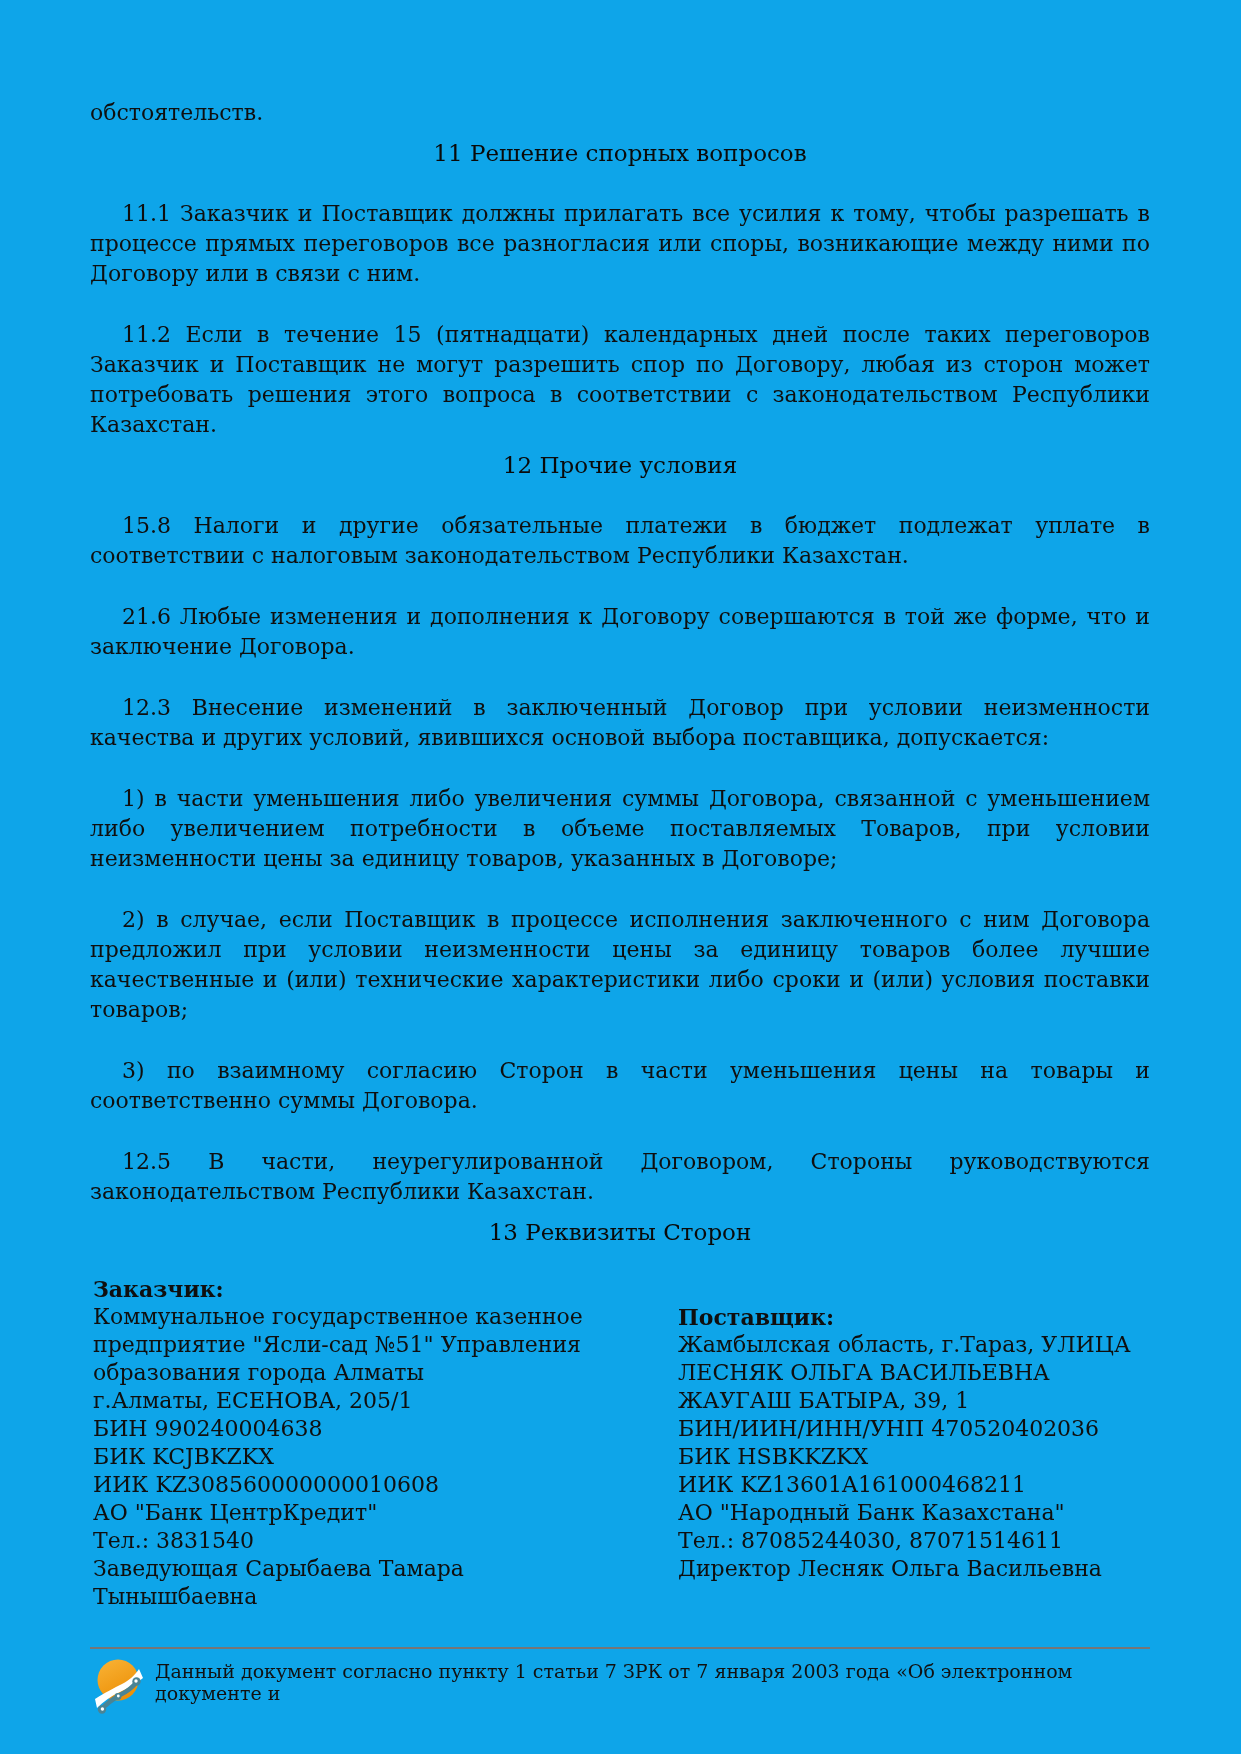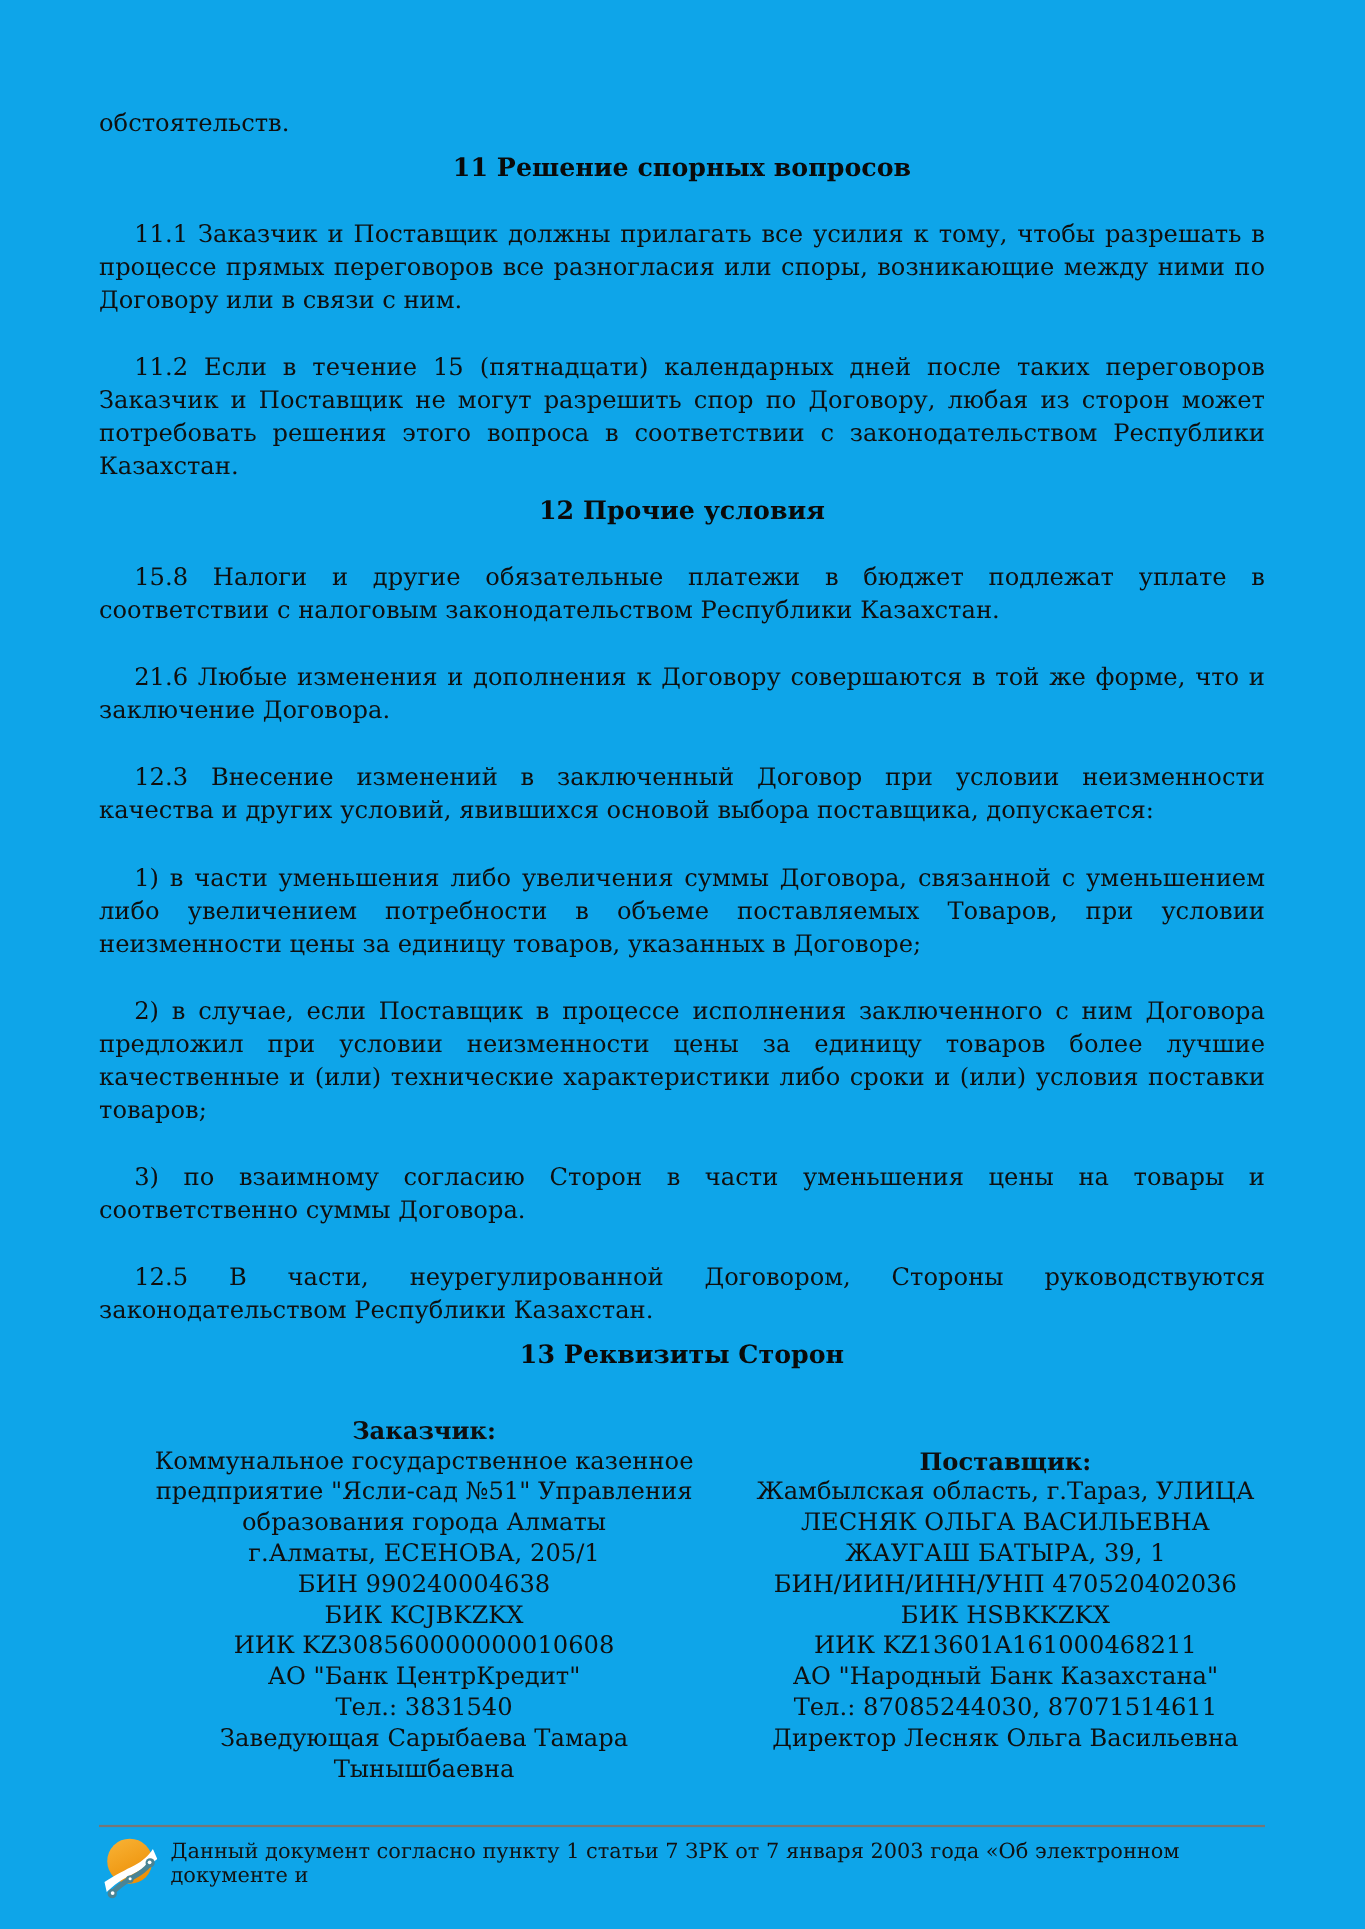--- a/index.html
+++ b/index.html
@@ -27,29 +27,28 @@
   }
   p.intro-p {
     margin: 0;
     text-align: left;
     text-indent: 0;
   }
   h2.doc-h {
     margin: 10px 0 24px 0;
     font-size: 23px;
     line-height: 30px;
-    font-weight: bold;
+    font-weight: normal;
     text-align: center;
     color: #0a0a0a;
   }
   .requisites {
     display: flex;
-    margin-top: 40px;
+    margin-top: 28px;
     line-height: 28px;
-    text-align: center;
   }
   .req-col-customer {
     width: 588px;
     flex: 0 0 588px;
     padding-left: 3px;
     box-sizing: border-box;
   }
   .req-col-supplier {
     flex: 1 1 auto;
     padding-top: 28px;

